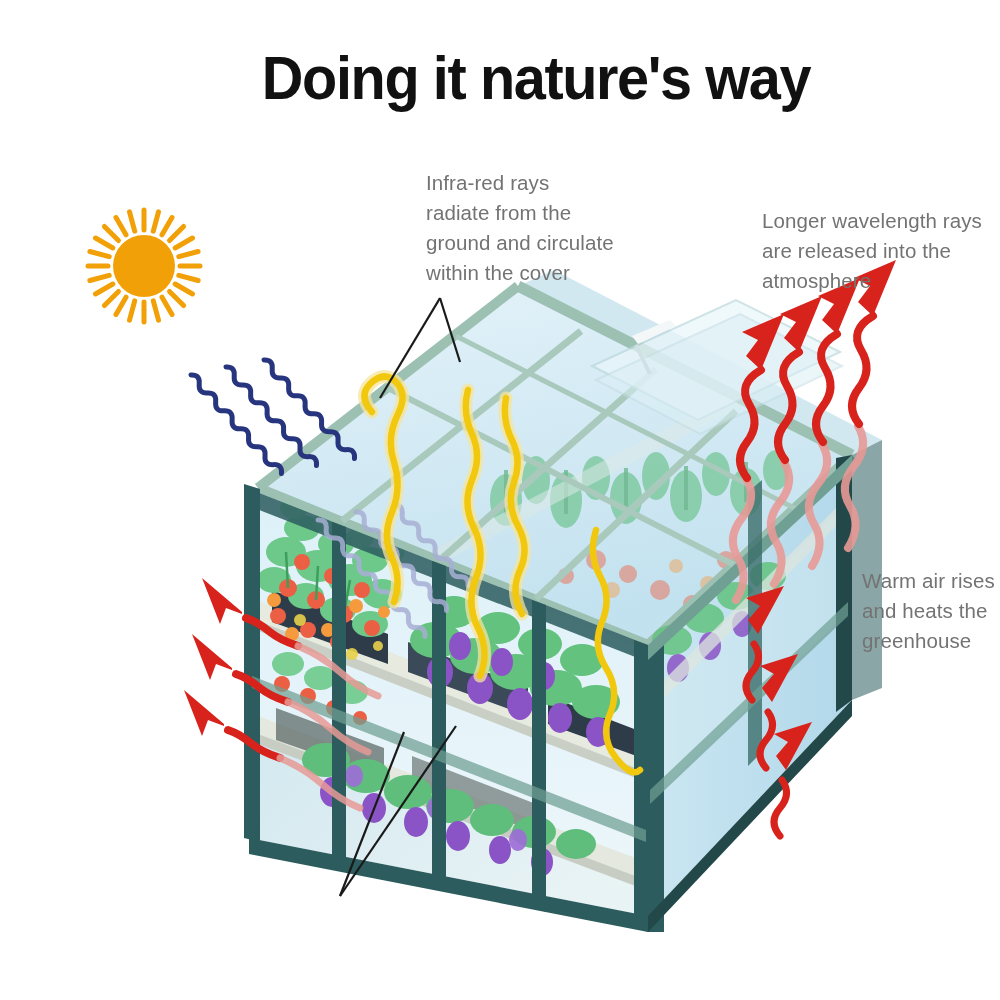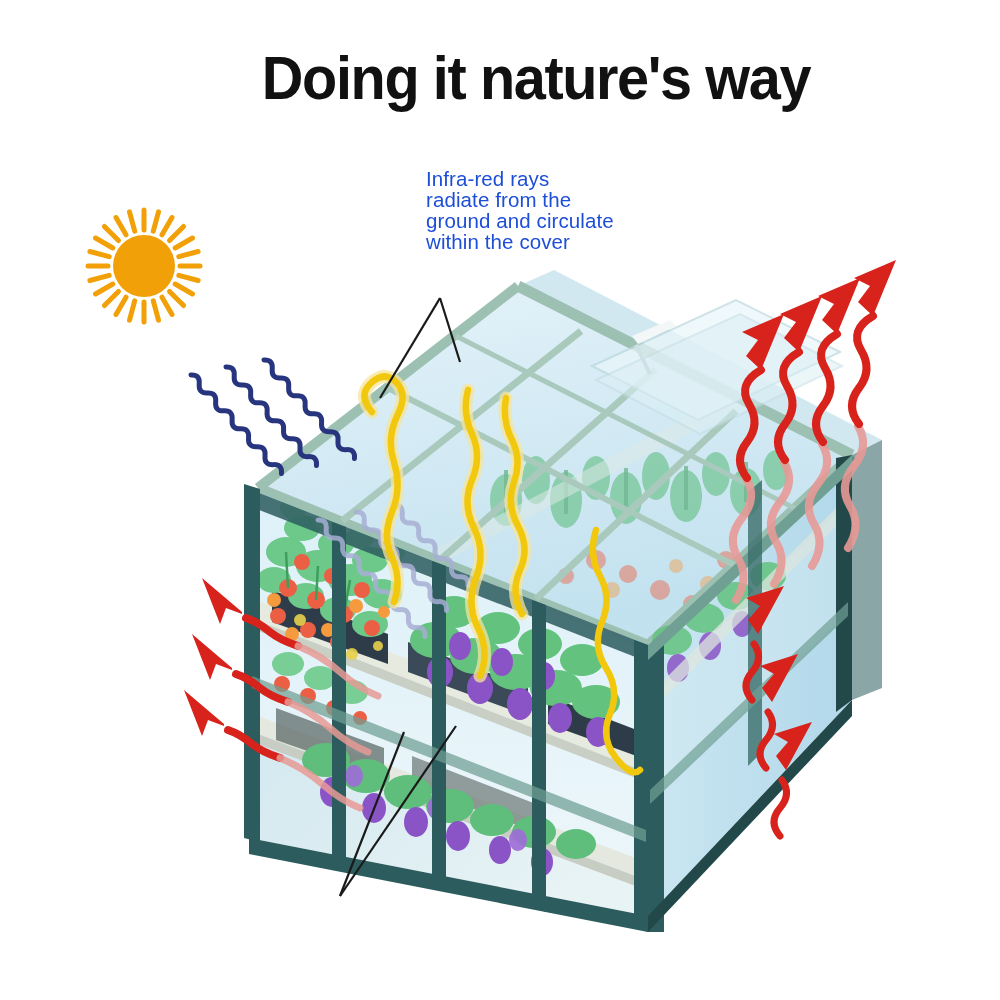--- a/index.html
+++ b/index.html
@@ -34,22 +34,22 @@
     letter-spacing: -1.5px;
     color: #111111;
     transform: scaleX(0.93);
     transform-origin: 50% 50%;
     white-space: nowrap;
   }
   .anno {
     position: absolute;
     font-family: "Liberation Sans", sans-serif;
     font-size: 20.5px;
-    line-height: 21px;
-    color: #1d4ed8;
+    line-height: 30px;
+    color: #737373;
     white-space: pre-line;
     letter-spacing: 0.1px;
   }
   #anno-sun      { left: 190px; top: 236px; }
   #anno-infrared { left: 390px; top: 168px; }
   #anno-longer   { left: 726px; top: 206px; }
   #anno-warm     { left: 826px; top: 566px; }
   #anno-ground   { left: 58px;  top: 874px; }
 
   svg.layer {
@@ -471,14 +471,20 @@
         <line x1="-9.3" y1="-34.8" x2="-14.5" y2="-54.1"></line>
       </g>
       <circle cx="0" cy="0" r="31" fill="#F2A007"></circle>
     </g>
   </svg>
 
   <div class="anno" id="anno-infrared">Infra-red rays
 radiate from the
 ground and circulate
 within the cover</div>
+  <div class="anno" id="anno-longer">Longer wavelength rays
+are released into the
+atmosphere</div>
+  <div class="anno" id="anno-warm">Warm air rises
+and heats the
+greenhouse</div>
 
 </div>
 
 </body></html>

